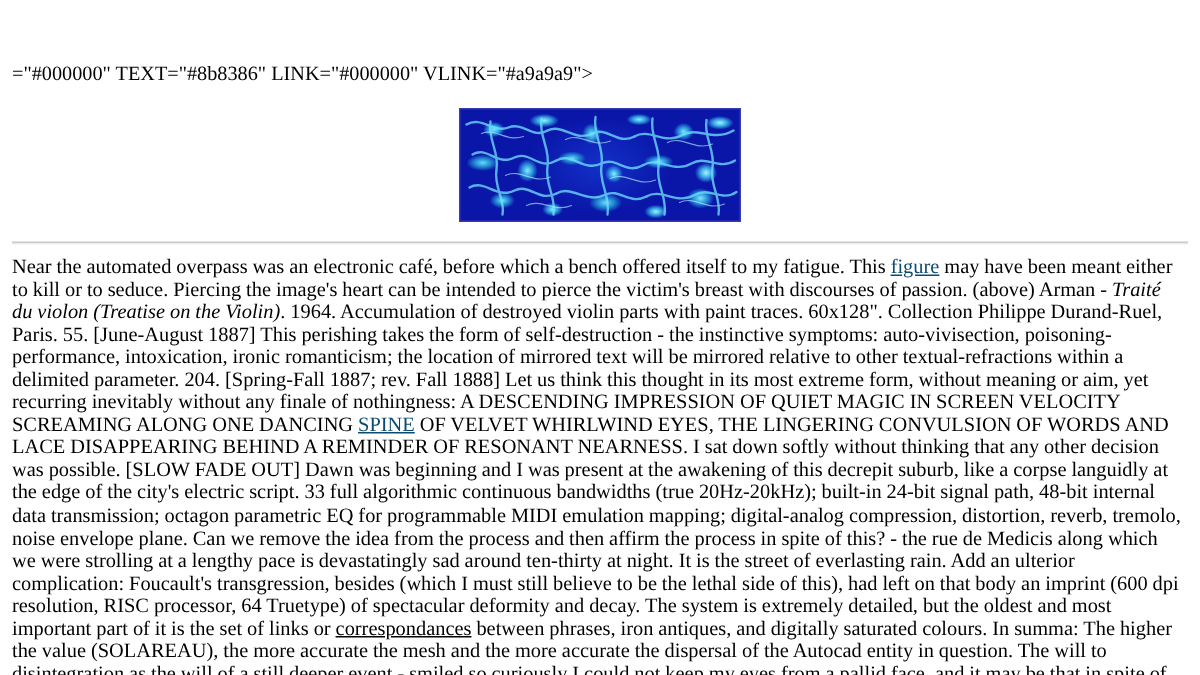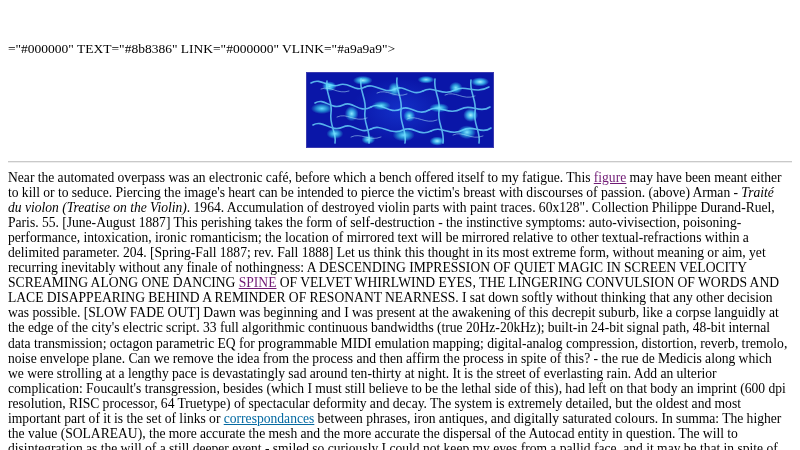--- a/index.html
+++ b/index.html
@@ -80,25 +80,25 @@
     font-family: "Liberation Serif", "DejaVu Serif", serif;
     font-size: 13.6px;
     line-height: 15.05px;
     color: #000000;
     text-align: left;
     margin: 7px 0 0 0;
     padding: 0 2px 0 0;
     word-spacing: -0.1px;
   }
   a.link-unvisited {
-    color: #701a75;
+    color: #0c4a6e;
     text-decoration: underline;
   }
   a.link-visited {
-    color: #0369a1;
+    color: #000000;
     text-decoration: underline;
   }
   em { font-style: italic; }
 </style>
 </head>
 <body>
 
 <div class="page">
 
   <div class="raw-attr-line">="#000000" TEXT="#8b8386" LINK="#000000" VLINK="#a9a9a9"&gt;</div>

